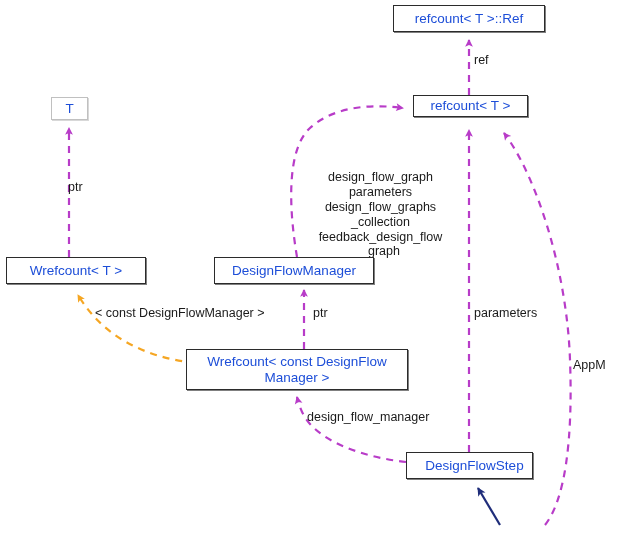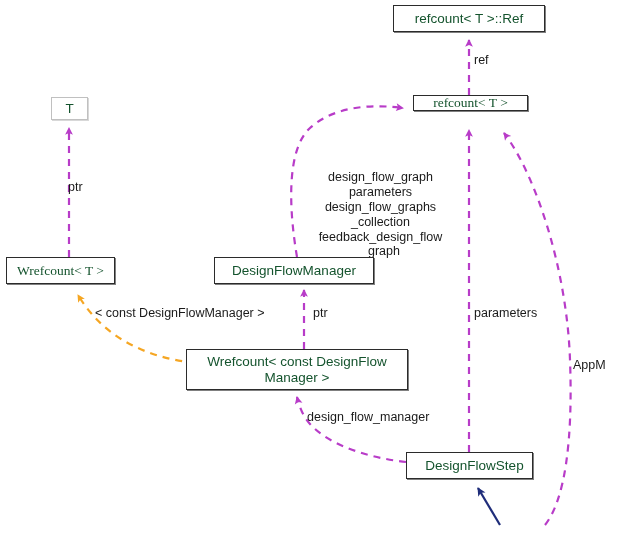--- a/index.html
+++ b/index.html
@@ -23,21 +23,21 @@
     height: 559px;
   }
   .node {
     position: absolute;
     box-sizing: border-box;
     display: flex;
     align-items: center;
     justify-content: center;
     text-align: center;
     font-size: 13.5px;
-    color: #14532d;
+    color: #1d4ed8;
     line-height: 1.18;
     background: #ffffff;
     border: 1px solid #2b2b2b;
     box-shadow: 1px 1px 0 0 #808080;
     white-space: pre-line;
     z-index: 3;
   }
   .node.light {
     border: 1px solid #c0c0c0;
     box-shadow: 1px 1px 0 0 #d8d8d8;
@@ -91,29 +91,29 @@
 
     <path d="M406,462 C370,458 330,446 310,424 C302,415 299,405 297,397" fill="none" stroke="#b83cc8" stroke-width="2.2" stroke-dasharray="7,6" marker-end="url(#arrow-usage)"></path>
 
     <path d="M500,525 L478,488" fill="none" stroke="#1f2d7a" stroke-width="2.2" marker-end="url(#arrow-inherit)"></path>
   </svg>
 
   <div class="node" style="left:393px; top:5px; width:152px; height:27px;">
     <span>refcount&lt; T &gt;::Ref</span>
   </div>
 
-  <div class="node" style="left:413px; top:95px; width:115px; height:16px;font-family:Liberation Serif, serif;">
+  <div class="node" style="left:413px; top:95px; width:115px; height:22px;">
     <span>refcount&lt; T &gt;</span>
   </div>
 
   <div class="node light" style="left:51px; top:97px; width:37px; height:23px;">
     <span>T</span>
   </div>
 
-  <div class="node" style="left:6px; top:257px; width:109px; height:27px;font-family:Liberation Serif, serif;">
+  <div class="node" style="left:6px; top:257px; width:140px; height:27px;">
     <span>Wrefcount&lt; T &gt;</span>
   </div>
 
   <div class="node" style="left:214px; top:257px; width:160px; height:27px;">
     <span>DesignFlowManager</span>
   </div>
 
   <div class="node" style="left:186px; top:349px; width:222px; height:41px;">
     <span>Wrefcount&lt; const DesignFlow
 Manager &gt;</span>

